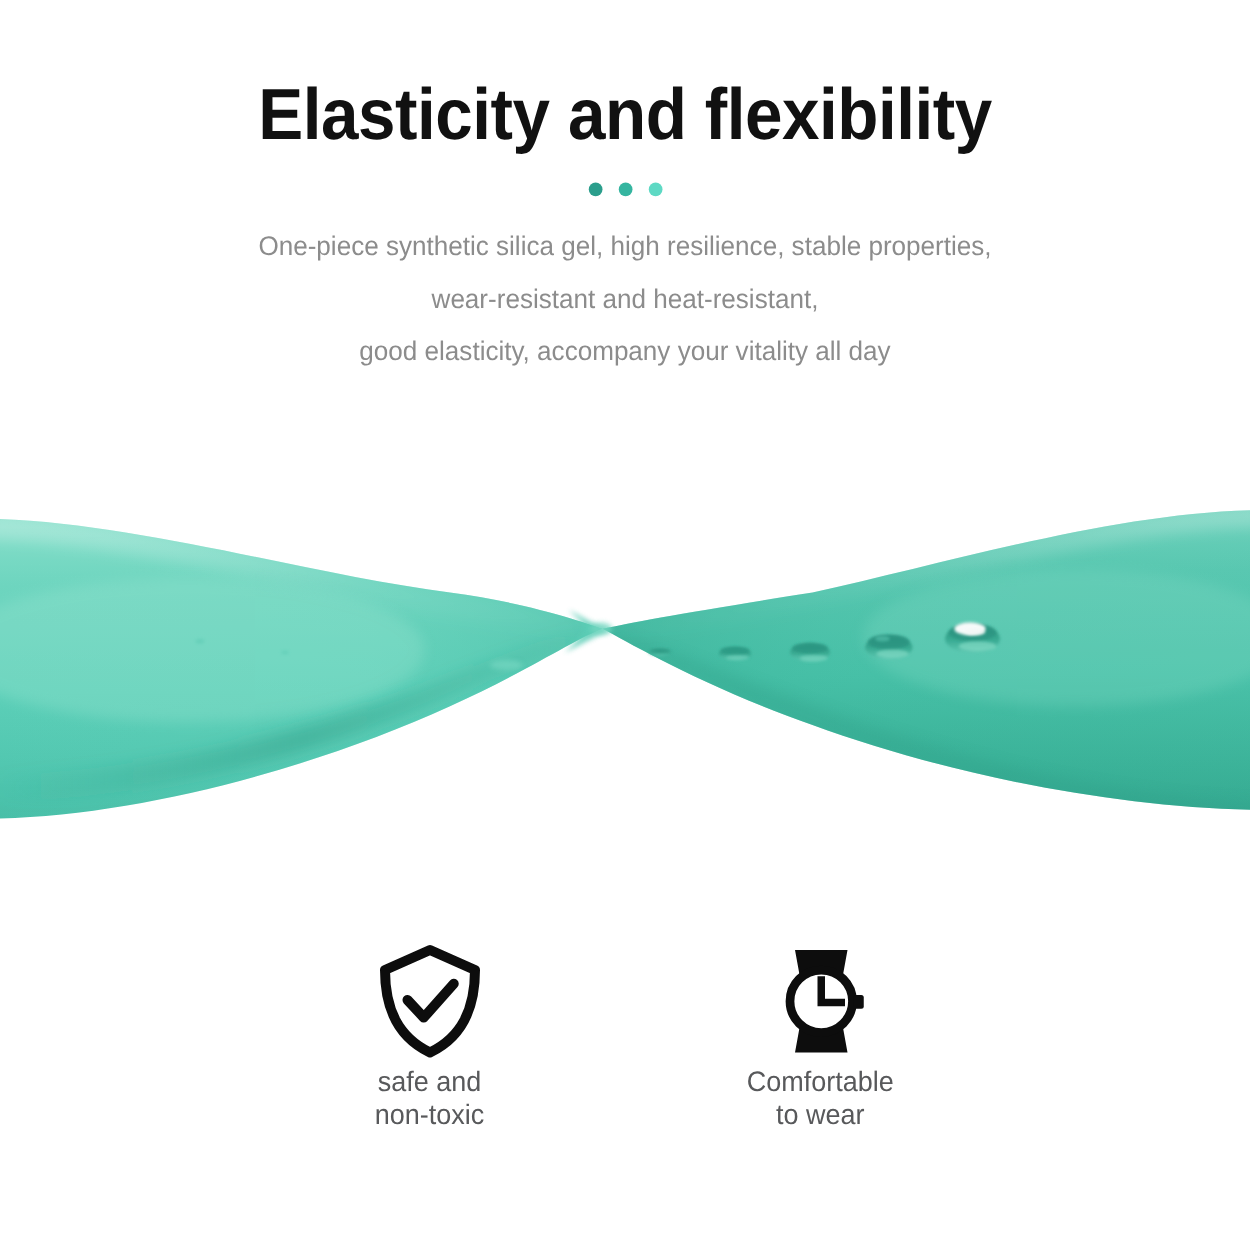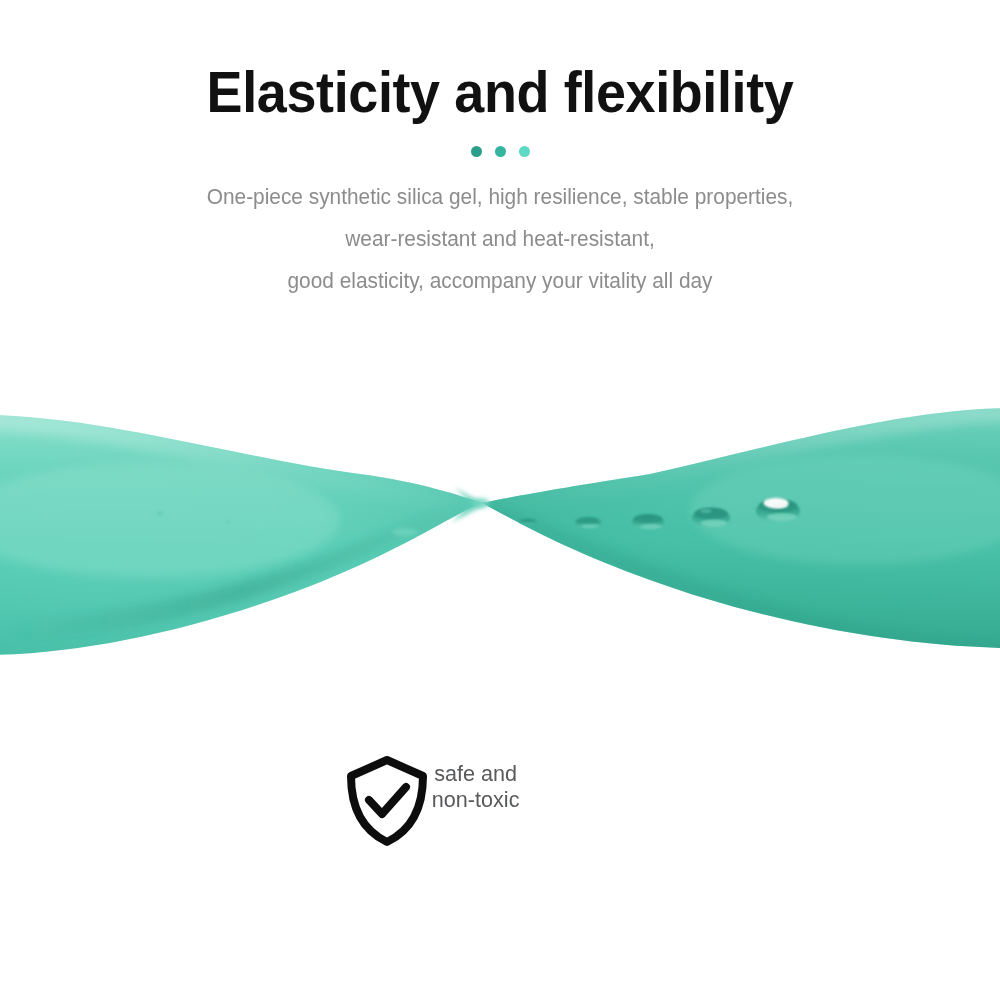--- a/index.html
+++ b/index.html
@@ -88,22 +88,22 @@
     width: 1000px;
     height: 200px;
     display: flex;
     justify-content: center;
     align-items: flex-start;
   }
   .feature {
     width: 313px;
     text-align: center;
     display: flex;
-    flex-direction: row;
-    align-items: flex-start;
+    flex-direction: column;
+    align-items: center;
   }
   .feature-icon {
     height: 92px;
     display: flex;
     align-items: center;
     justify-content: center;
   }
   .feature-caption {
     margin-top: 6px;
     color: #58595b;
@@ -324,16 +324,36 @@
           <path d="M43 6 L79 22 C79 54 68 76 43 88 C18 76 7 54 7 22 Z" fill="none" stroke="#0d0d0d" stroke-width="8" stroke-linejoin="round" stroke-linecap="round"></path>
           <path d="M25 46 L38 60 L62 33" fill="none" stroke="#0d0d0d" stroke-width="8" stroke-linecap="round" stroke-linejoin="round"></path>
         </svg>
       </div>
       <div class="feature-caption">
         <div>safe and</div>
         <div>non-toxic</div>
       </div>
     </div>
 
+    <div class="feature">
+      <div class="feature-icon">
+        <svg width="86" height="94" viewBox="0 0 86 94">
+
+          <path d="M22 6 L64 6 L60 28 C54 24 47 22 43 22 C39 22 32 24 26 28 Z" fill="#0d0d0d"></path>
+
+          <path d="M26 66 C32 70 39 72 43 72 C47 72 54 70 60 66 L64 88 L22 88 Z" fill="#0d0d0d"></path>
+
+          <circle cx="43" cy="47" r="25" fill="none" stroke="#0d0d0d" stroke-width="7"></circle>
+
+          <rect x="69" y="42" width="8" height="11" rx="2" fill="#0d0d0d"></rect>
+
+          <path d="M43 30 L43 48 L59 48" fill="none" stroke="#0d0d0d" stroke-width="6" stroke-linecap="square" stroke-linejoin="miter"></path>
+        </svg>
+      </div>
+      <div class="feature-caption">
+        <div>Comfortable</div>
+        <div>to wear</div>
+      </div>
+    </div>
 
 
   </div>
 </div>
 
 </body></html>

